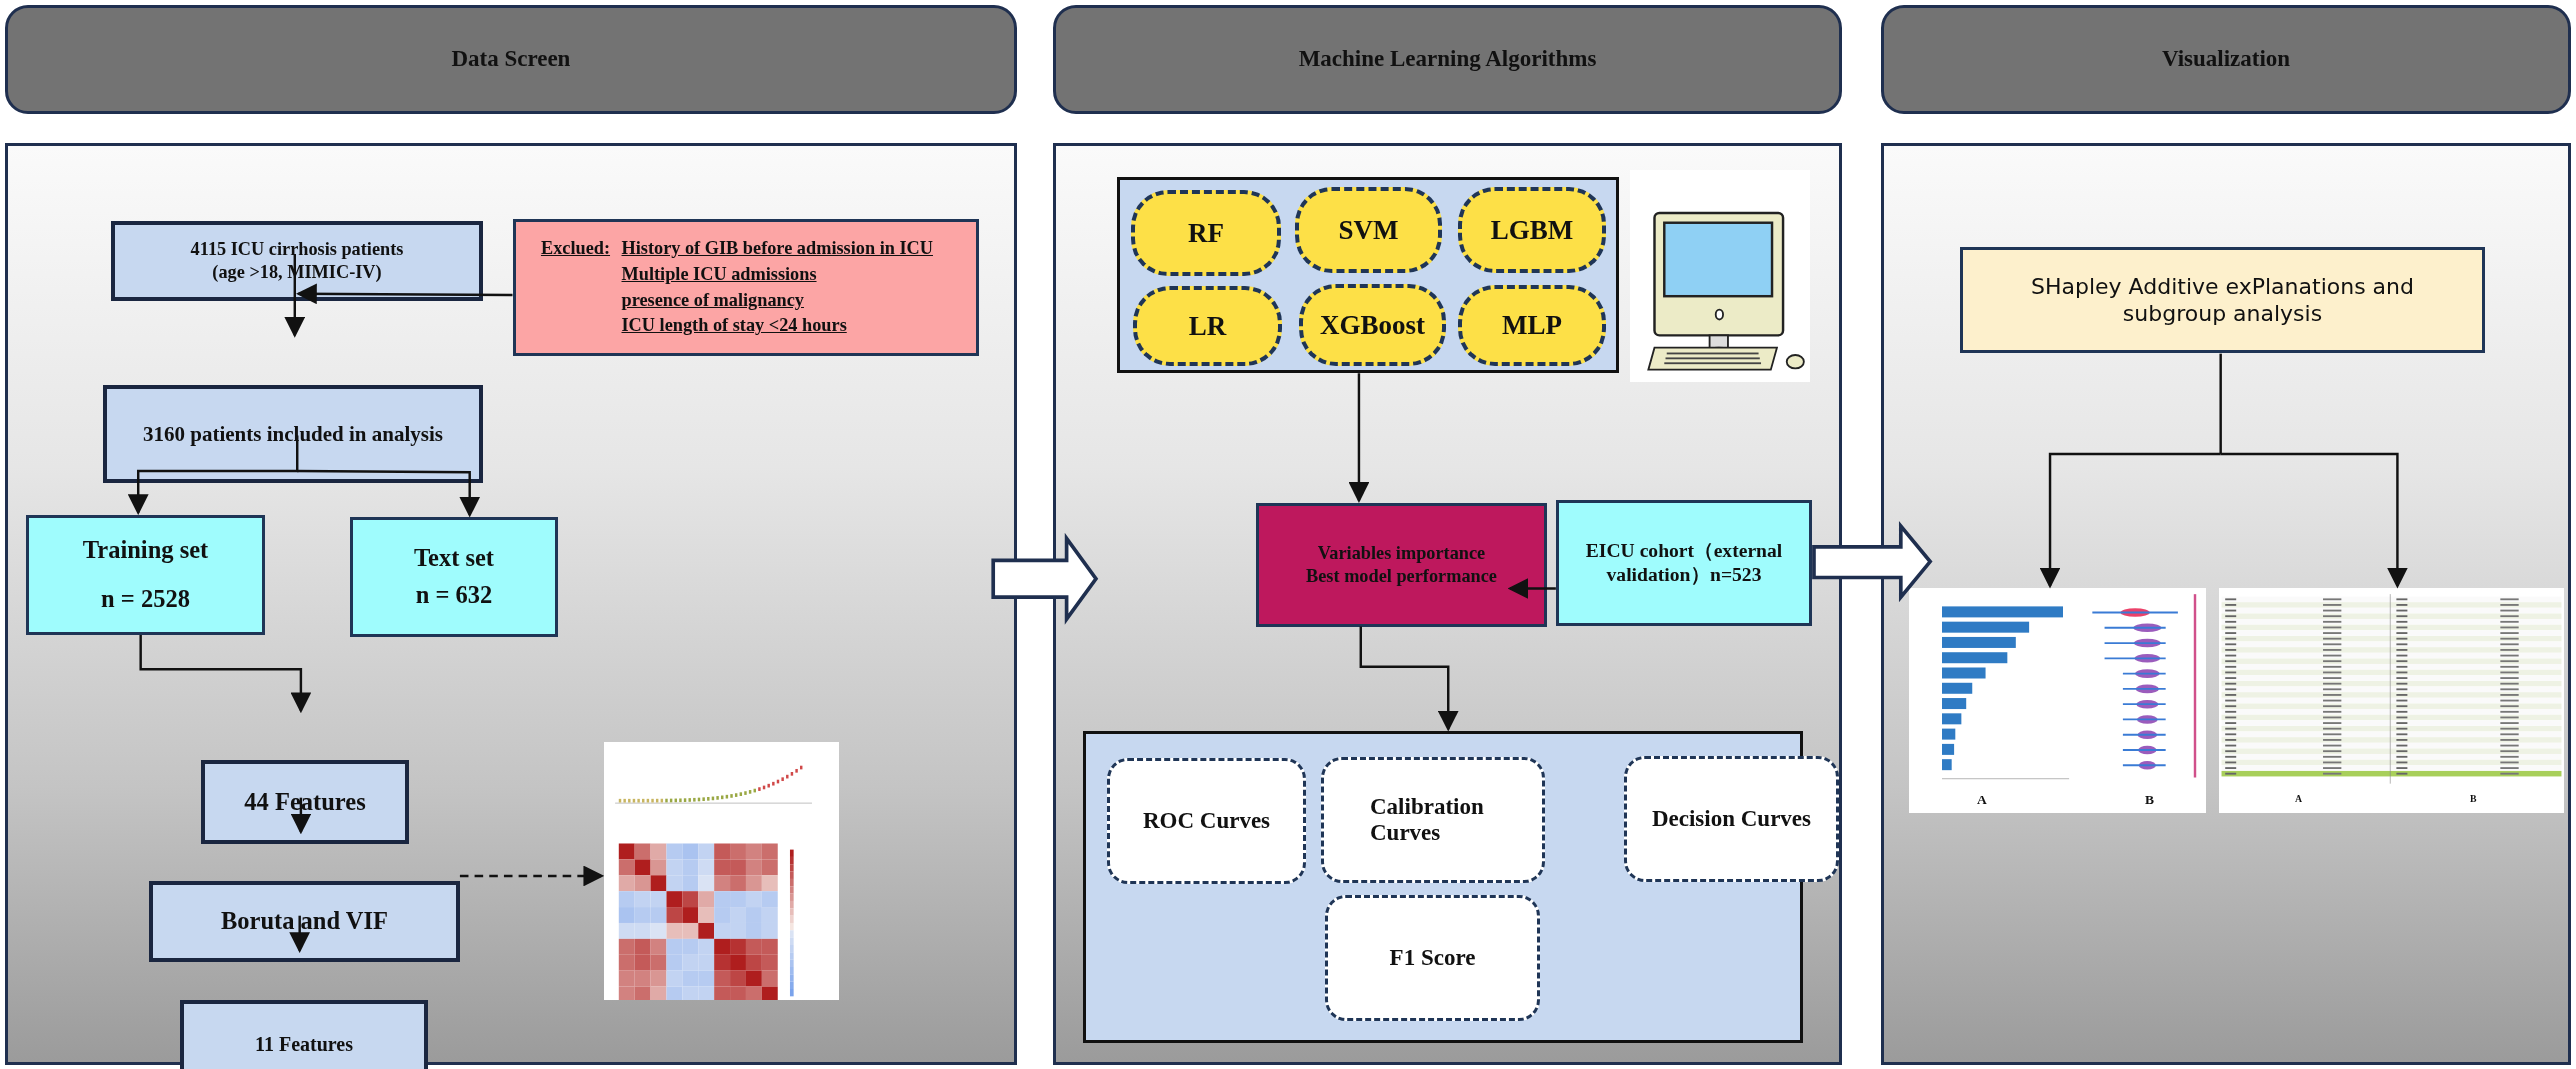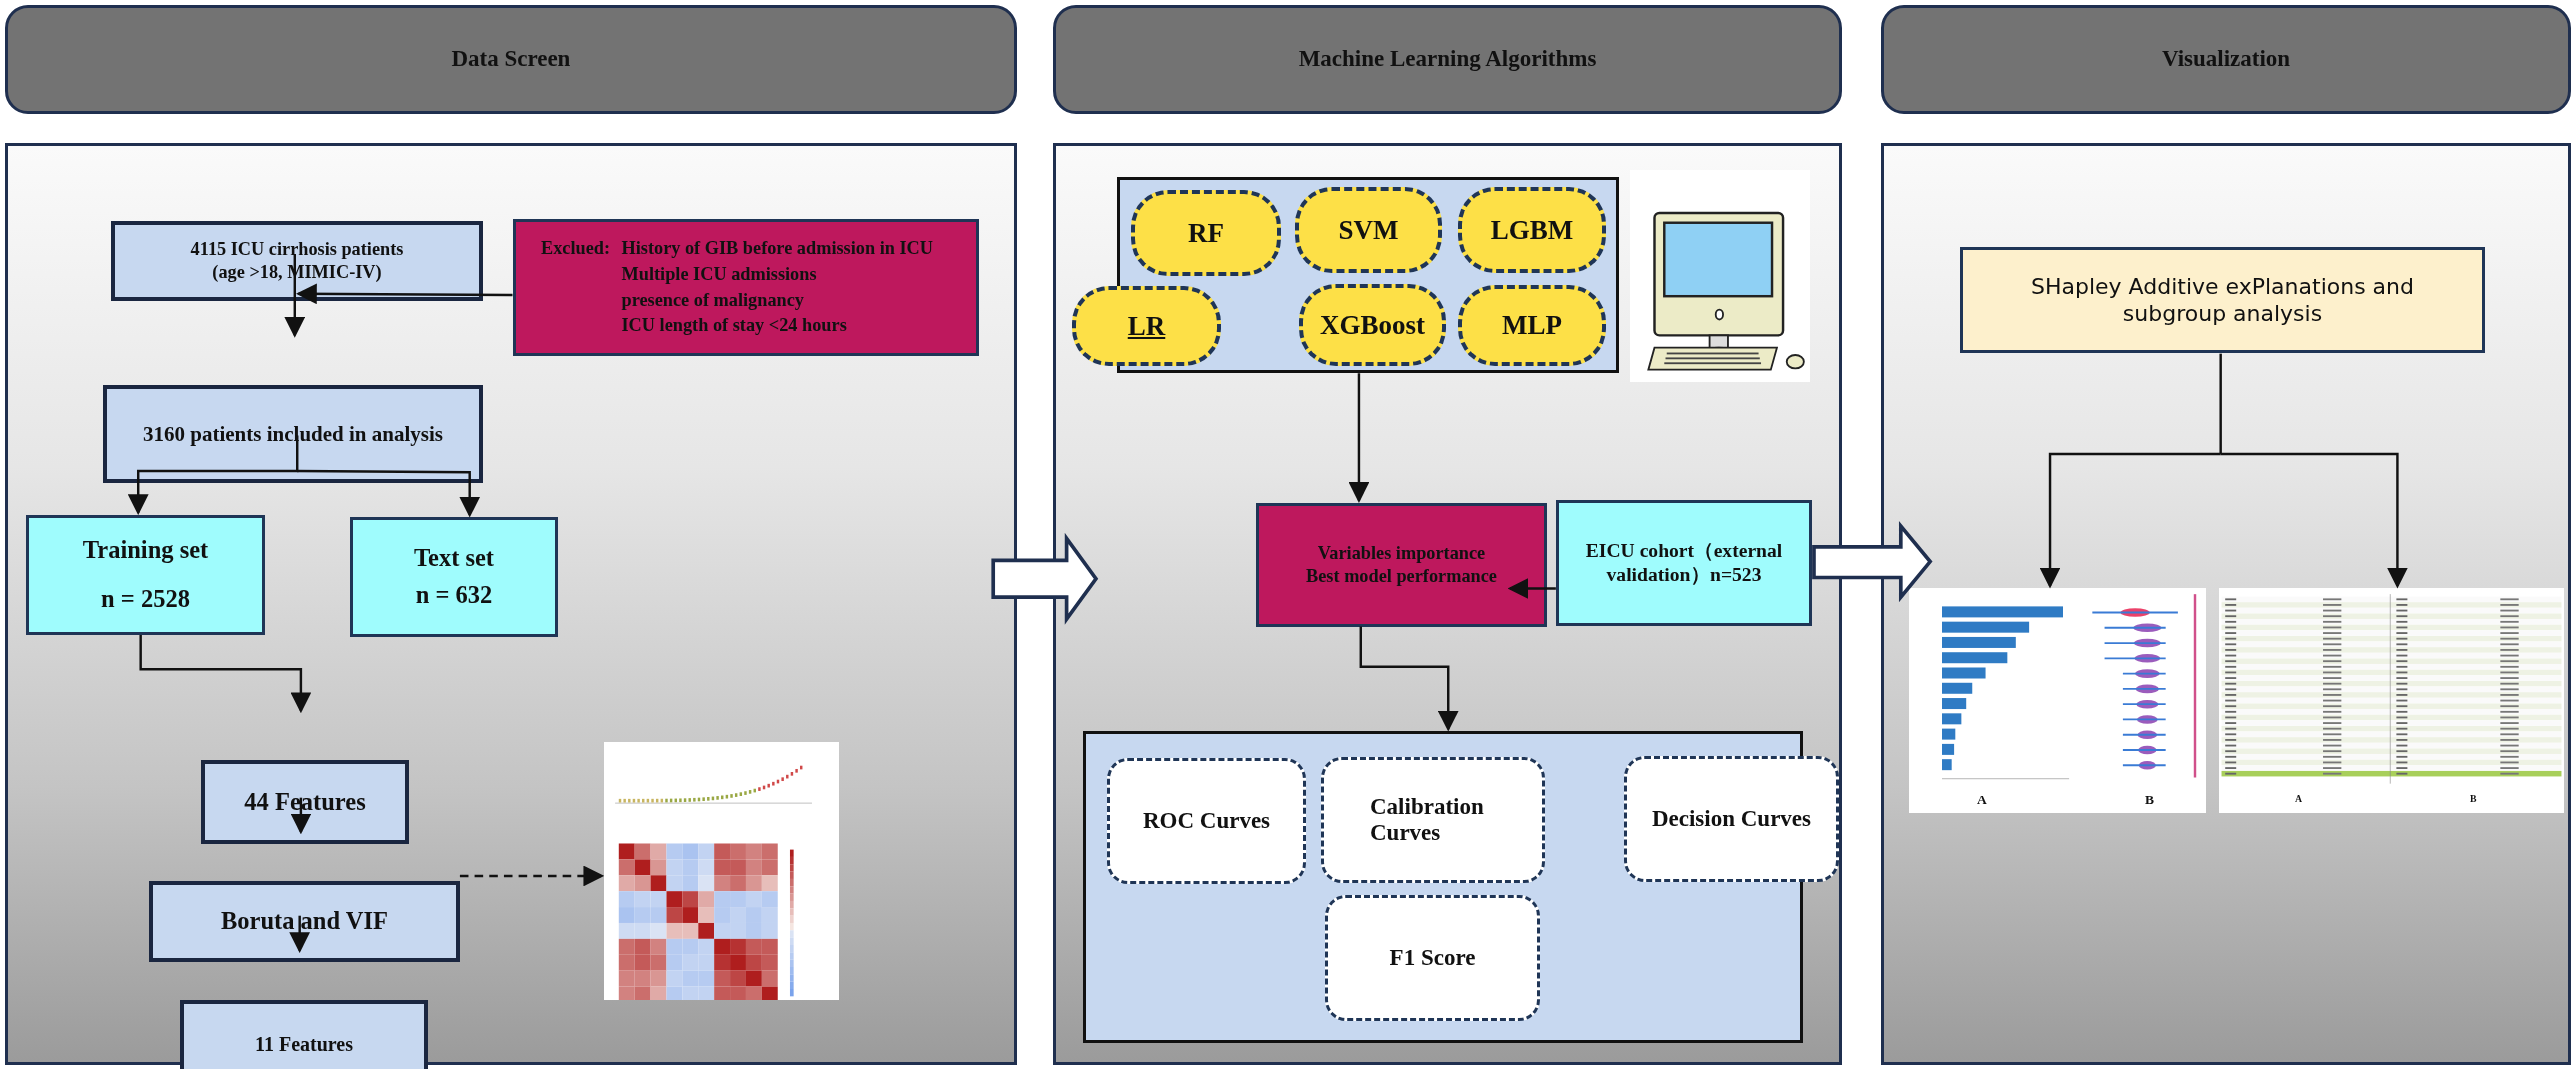--- a/index.html
+++ b/index.html
@@ -8,21 +8,21 @@
   .abs { position:absolute; box-sizing:border-box; }
   .header { border:3.7px solid #1f2f4f; border-radius:23px; background:#737373;
             display:flex; align-items:center; justify-content:center;
             font-weight:bold; font-size:23px; }
   .panel { border:3.1px solid #1f2f4f;
            background:linear-gradient(to bottom, #fafafa 0%, #e6e6e6 35%, #c4c4c4 70%, #9b9b9b 100%); }
   .box { border:4.3px solid #111; display:flex; flex-direction:column; align-items:center; justify-content:center;
          text-align:center; font-weight:bold; font-size:21px; line-height:1.25; }
   .blue { background:#c7d8f0; border-color:#1a2640;margin-top:47px; }
   .cyan { background:#9ffcfd; border-color:#1f3556; border-width:3.7px; }
-  .peach { background:#be185d; border-color:#1f3556; border-width:3.7px; justify-content:center; align-items:flex-start; padding-left:13.5px; }
+  .peach { background:#fca5a5; border-color:#1f3556; border-width:3.7px; justify-content:center; align-items:flex-start; padding-left:13.5px;text-decoration:underline; }
   .white { background:#be185d; border-color:#1f3556; border-width:3.7px;margin-left:40px; }
   .yellow { background:#fdf0cc; border-color:#1f3556; border-width:3.7px; font-family:"DejaVu Sans", sans-serif; font-weight:normal; font-size:22px; }
   .dash { border:4.3px dashed #1f3556; border-radius:37px; background:#fde047;
           display:flex; align-items:center; justify-content:center; font-weight:bold; font-size:27px; }
   .dash2 { border:3.7px dashed #1f3556; border-radius:21px; background:#fff;
            display:flex; align-items:center; justify-content:center; font-weight:bold; font-size:23px; }
   .excl-row { display:flex; font-size:18.3px; line-height:1.4; }
   .excl-lbl { width:92px; }
   svg.overlay { position:absolute; left:0; top:0; pointer-events:none; }
   .thumb { background:#fff; }
@@ -268,21 +268,21 @@
 <div class="abs box" style="left:1117px;top:177px;width:502px;height:196px;background:#c7d8f0;border-color:#111;border-width:3.7px;"></div>
 <div class="abs dash" style="left:1131px;top:190px;width:150px;height:86px;">
     <span>RF</span>
   </div>
 <div class="abs dash" style="left:1295px;top:187px;width:147px;height:86px;">
     <span>SVM</span>
   </div>
 <div class="abs dash" style="left:1458px;top:187px;width:148px;height:86px;">
     <span>LGBM</span>
   </div>
-<div class="abs dash" style="left:1072px;top:286px;width:149px;height:80px;text-decoration:underline;">
+<div class="abs dash" style="left:1133px;top:286px;width:149px;height:80px;">
     <span>LR</span>
   </div>
 <div class="abs dash" style="left:1299px;top:284px;width:147px;height:82px;">
     <span>XGBoost</span>
   </div>
 <div class="abs dash" style="left:1458px;top:285px;width:148px;height:81px;">
     <span>MLP</span>
   </div>
 
 <div class="abs" style="left:1630px;top:170px;width:180px;height:212px;background:#fff;">

